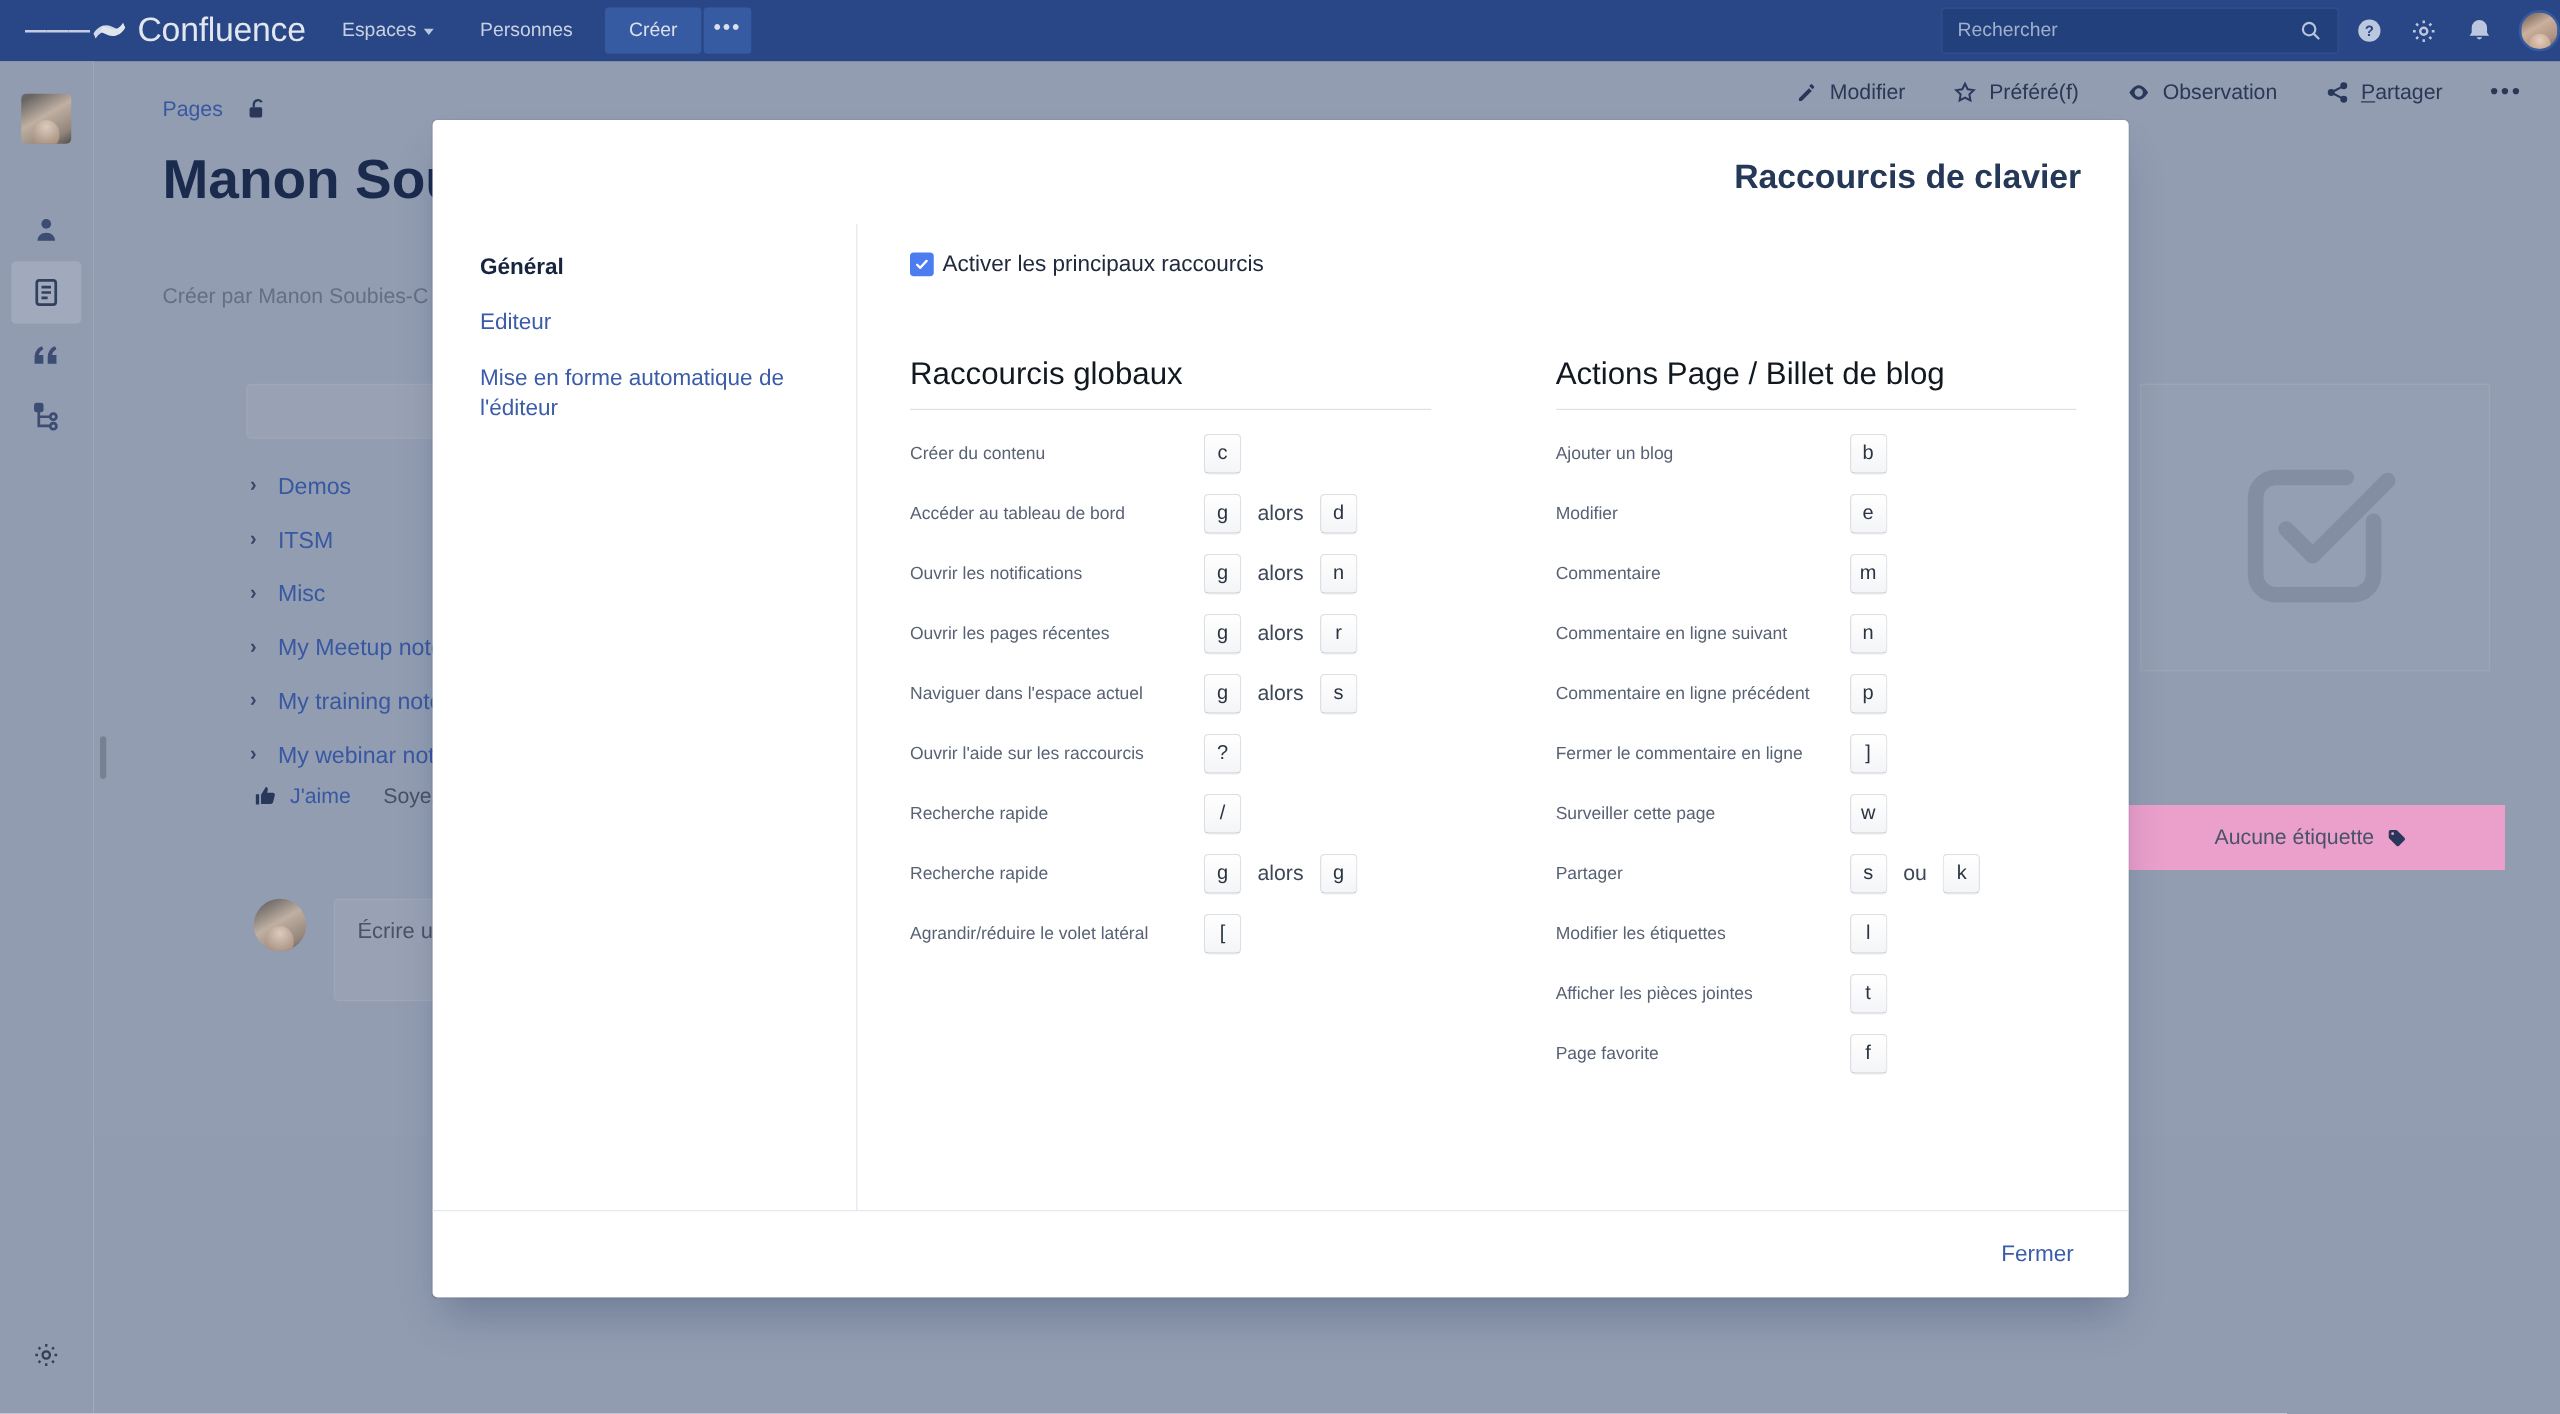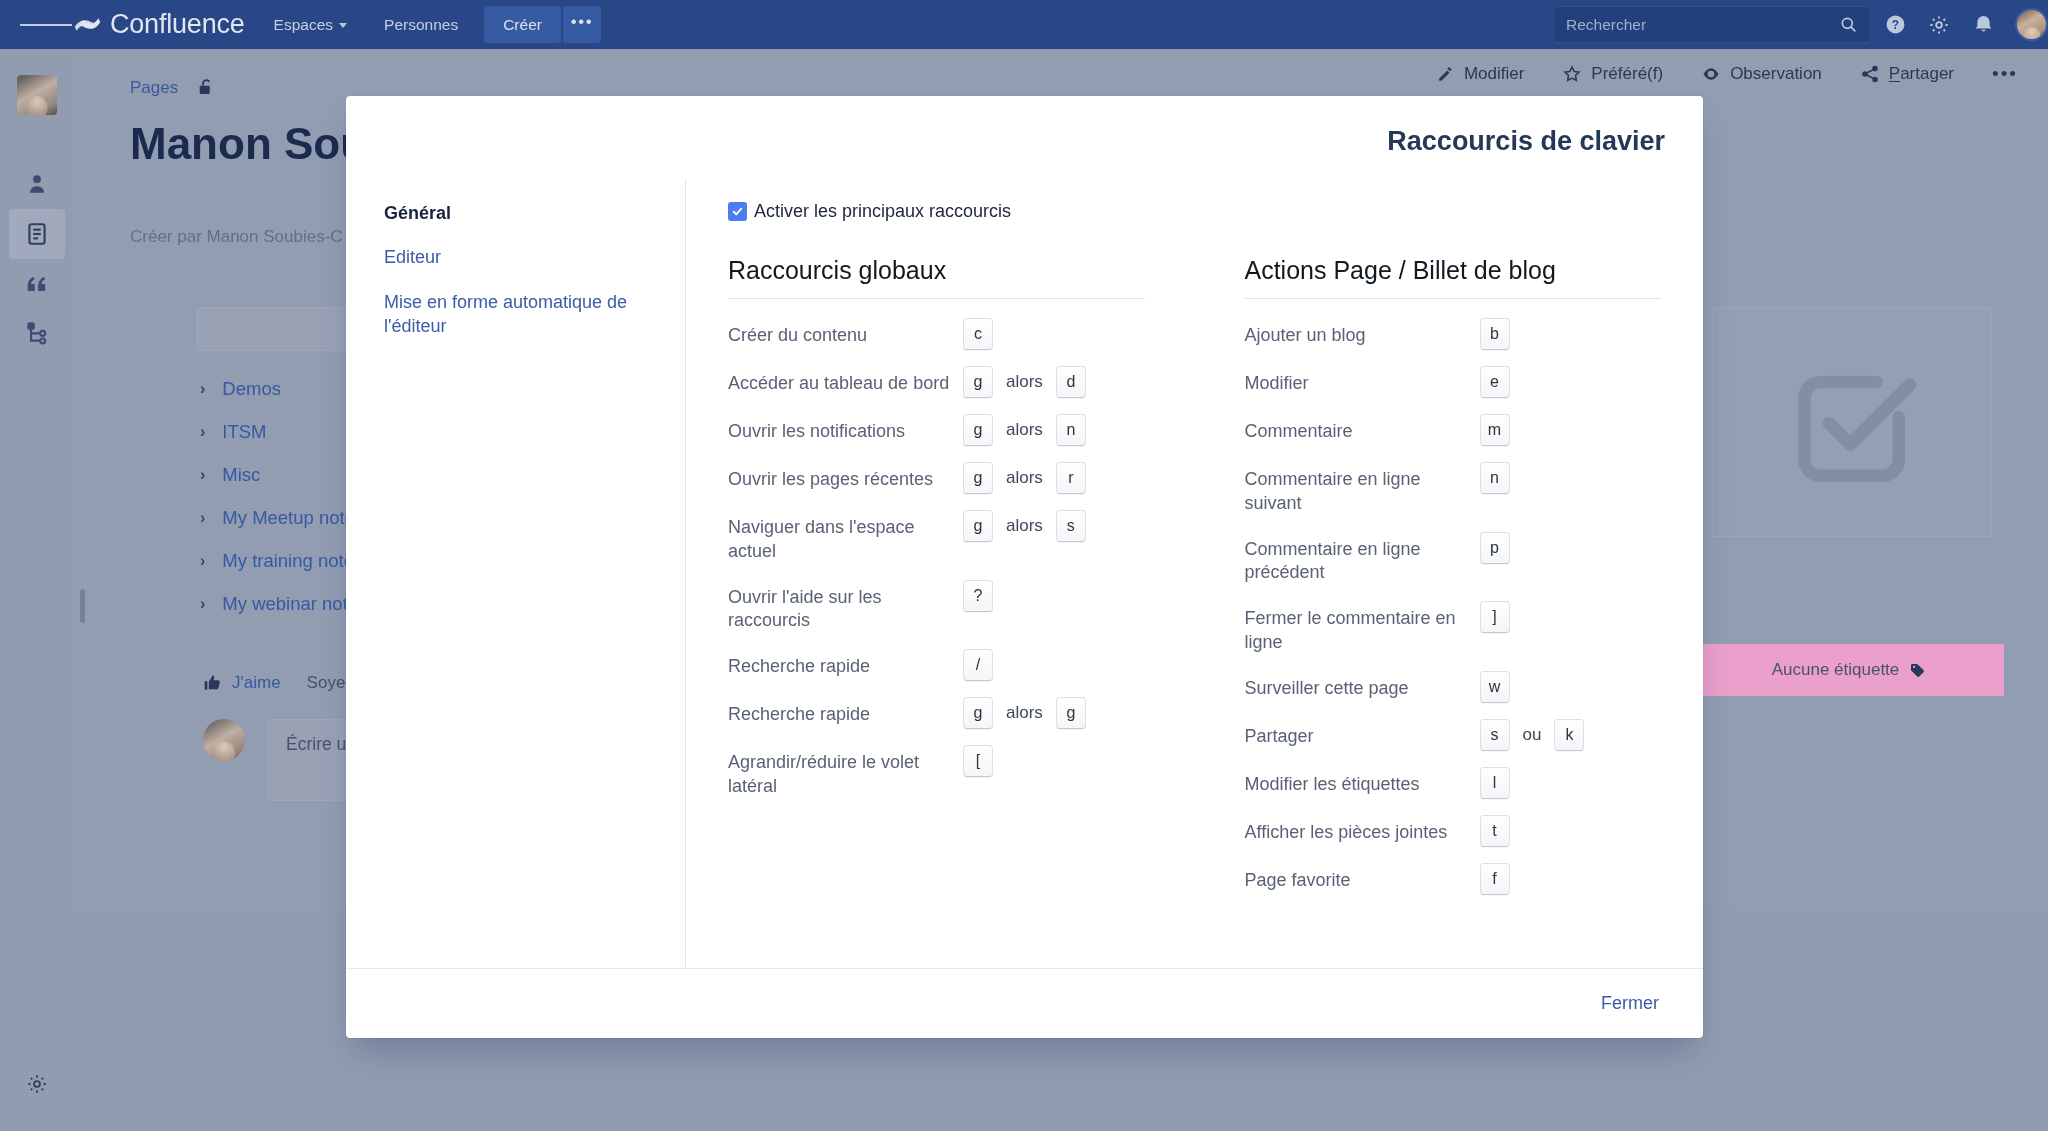--- a/index.html
+++ b/index.html
@@ -131,21 +131,21 @@
   .action{
     display:flex;align-items:center;gap:9px;color:#2c3a57;font-size:17px;cursor:pointer;
   }
   .action u{ text-decoration: underline; text-underline-offset:2px;}
   .task-placeholder{
     position:absolute; right:56px; top:258px; width:280px;height:230px;
     border:1px solid #a6aebf; background:#9ea7ba;
     display:flex;align-items:center;justify-content:center;
   }
   .likebar{
-    position:absolute; left:128px; top:624px; display:flex;align-items:center;gap:26px;
+    position:absolute; left:128px; top:578px; display:flex;align-items:center;gap:26px;
   }
   .like{ display:flex;align-items:center;gap:9px;color:#3b5ca8;font-size:17px;cursor:pointer;}
   .firstlike{ color:#4b5469; font-size:17px; }
   .labelbar{
     position:absolute; right:44px; top:595px; width:310px; height:52px;
     background:#f9a8d4; display:flex;align-items:center;justify-content:center;gap:10px;
     color:#4d566b; font-size:17px;
   }
   .comment-row{
     position:absolute; left:128px; top:670px; display:flex;align-items:flex-start;gap:22px;
@@ -188,27 +188,27 @@
   .mnav-item{ font-size:18px; line-height:1.35; margin-bottom:20px; cursor:pointer; color:#3b5ca8;}
   .mnav-item.active{ color:#17243d; font-weight:700; cursor:default;}
   .modal-main{ flex:1; padding: 22px 42px 0 42px; overflow:hidden;}
   .chk-row{ display:flex; align-items:center; gap:7px; margin-bottom: 34px; cursor:pointer;}
   .chkbox{
     width:19px;height:19px;border-radius:3px;background:#4c7df0;
     display:flex;align-items:center;justify-content:center;flex-shrink:0;
   }
   .chk-label{ font-size:18px; color:#212a3c; }
   .cols{ display:flex; gap:100px; }
-  .col{ width:487px; }
+  .col{ width:487px;margin-top:29px; }
   .col-title{
     font-size:25px; color:#111820; font-weight:400; padding-bottom:13px;
     border-bottom:1px solid #dfe1e6; margin-bottom:10px;
   }
   .sc-row{ display:flex; align-items:flex-start; padding: 7px 0; min-height:44px;}
-  .sc-label{ width:235px; font-size:18px; color:#596274; line-height:1.32; padding-top:8px; flex-shrink:0;}
+  .sc-label{ width:235px; font-size:14px; color:#596274; line-height:1.32; padding-top:8px; flex-shrink:0;}
   .sc-keys{ display:flex; align-items:center; gap:13px; padding-top:2px;}
   .key{
     min-width:30px; height:32px; padding:0 7px;
     border:1px solid #dcdfe4; border-bottom-color:#c4c9d1; border-radius:4px;
     background: linear-gradient(#fff,#f4f5f7);
     box-shadow: 0 1px 0 rgba(0,0,0,0.04);
     display:flex;align-items:center;justify-content:center;
     font-size:16px; color:#2b3442; font-family:"Liberation Sans", sans-serif;
   }
   .sep{ font-size:17px; color:#3d4757; }

